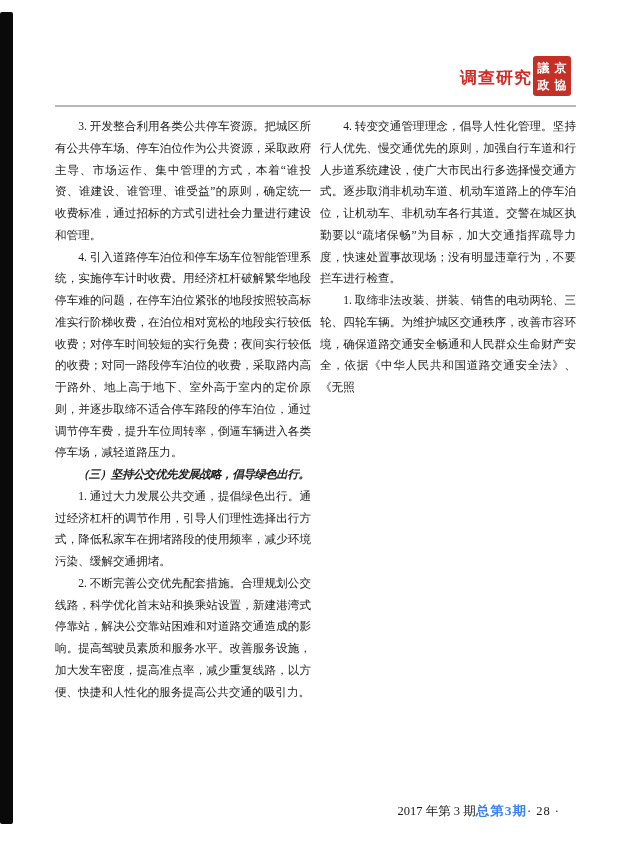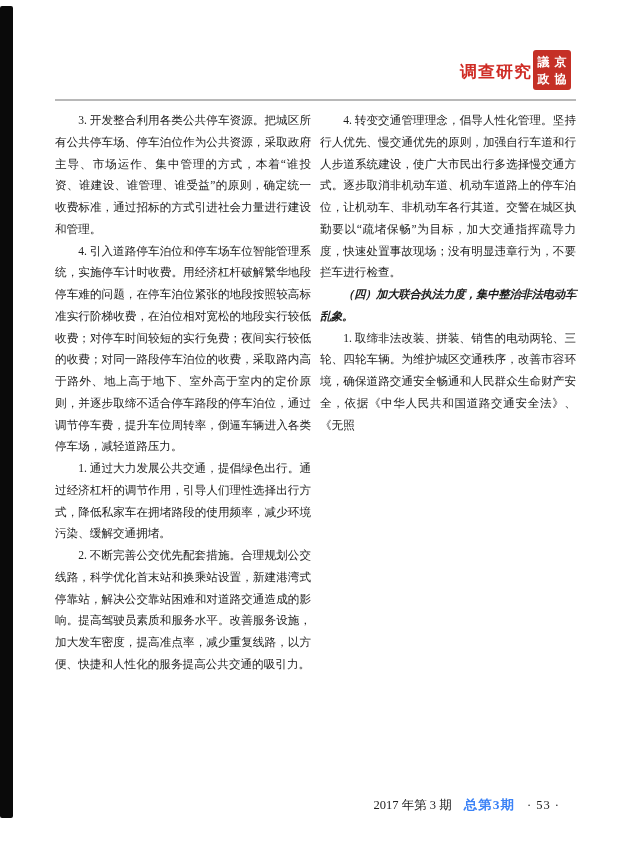--- a/index.html
+++ b/index.html
@@ -1,20 +1,20 @@
 <!DOCTYPE html>
 <html><head>
 <meta charset="utf-8">
 <style>
   html,body{margin:0;padding:0;}
   body{
     width:625px;height:855px;background:#ffffff;position:relative;overflow:hidden;
     font-family:"Liberation Serif","DejaVu Serif",serif;
   }
-  .page{position:absolute;inset:0;background:#ffffff;}
+  .page{position:absolute;inset:0;background:#ffffff;margin-top:6px;}
   .gutter-bar{
     position:absolute;left:0;top:6px;width:13px;height:812px;
     background:#0a0a0a;border-radius:2px;
   }
   .header-logo{
     position:absolute;left:460px;top:60px;width:75px;
     color:#cf2b24;font-size:17px;font-weight:bold;letter-spacing:1px;
     transform:scaleY(0.95);white-space:nowrap;
   }
   .seal{
@@ -35,21 +35,21 @@
     word-break:break-all;
   }
   .indent{text-indent:2em;}
   .cont{text-indent:0;}
   .head{
     font-weight:bold;font-style:italic;text-indent:2em;
     font-size:11.4px !important;letter-spacing:-0.35px;
   }
   .footer{
     position:absolute;top:796px;right:65px;height:18px;
-    display:flex;align-items:baseline;gap:12px;color:#1c1c1c;
+    display:flex;align-items:baseline;color:#1c1c1c;
   }
   .footer-issue{font-size:12.5px;}
   .footer-brand{
     color:#3b82f6;font-size:13.5px;font-weight:bold;letter-spacing:1px;
     transform:scaleY(0.95);
   }
   .footer-page{font-size:12.5px;letter-spacing:1px;}
 </style>
 </head>
 <body>
@@ -65,29 +65,29 @@
     <span>京</span>
     <span>政</span>
     <span>協</span>
   </div>
 
   <div class="header-rule"></div>
 
   <div class="col col-left">
     <p class="indent">3. 开发整合利用各类公共停车资源。把城区所有公共停车场、停车泊位作为公共资源，采取政府主导、市场运作、集中管理的方式，本着“谁投资、谁建设、谁管理、谁受益”的原则，确定统一收费标准，通过招标的方式引进社会力量进行建设和管理。</p>
     <p class="indent">4. 引入道路停车泊位和停车场车位智能管理系统，实施停车计时收费。用经济杠杆破解繁华地段停车难的问题，在停车泊位紧张的地段按照较高标准实行阶梯收费，在泊位相对宽松的地段实行较低收费；对停车时间较短的实行免费；夜间实行较低的收费；对同一路段停车泊位的收费，采取路内高于路外、地上高于地下、室外高于室内的定价原则，并逐步取缔不适合停车路段的停车泊位，通过调节停车费，提升车位周转率，倒逼车辆进入各类停车场，减轻道路压力。</p>
+    <p class="head">（三）坚持公交优先发展战略，倡导绿色出行。</p>
     <p class="indent">1. 通过大力发展公共交通，提倡绿色出行。通过经济杠杆的调节作用，引导人们理性选择出行方式，降低私家车在拥堵路段的使用频率，减少环境污染、缓解交通拥堵。</p>
     <p class="indent">2. 不断完善公交优先配套措施。合理规划公交线路，科学优化首末站和换乘站设置，新建港湾式停靠站，解决公交靠站困难和对道路交通造成的影响。提高驾驶员素质和服务水平。改善服务设施，加大发车密度，提高准点率，减少重复线路，以方便、快捷和人性化的服务提高公共交通的吸引力。</p>
   </div>
 
   <div class="col col-right">
     <p class="indent">4. 转变交通管理理念，倡导人性化管理。坚持行人优先、慢交通优先的原则，加强自行车道和行人步道系统建设，使广大市民出行多选择慢交通方式。逐步取消非机动车道、机动车道路上的停车泊位，让机动车、非机动车各行其道。交警在城区执勤要以“疏堵保畅”为目标，加大交通指挥疏导力度，快速处置事故现场；没有明显违章行为，不要拦车进行检查。</p>
-    <p class="head">（四）加大联合执法力度，集中整治非法电动车乱象。</p>
     <p class="indent">1. 取缔非法改装、拼装、销售的电动两轮、三轮、四轮车辆。为维护城区交通秩序，改善市容环境，确保道路交通安全畅通和人民群众生命财产安全，依据《中华人民共和国道路交通安全法》、《无照</p>
   </div>
 
   <div class="footer">
     <span class="footer-issue">2017 年第 3 期</span>
     <span class="footer-brand">总第3期</span>
-    <span class="footer-page">· 53 ·</span>
+    <span class="footer-page">· 28 ·</span>
   </div>
 
 </div>
 
 </body></html>

